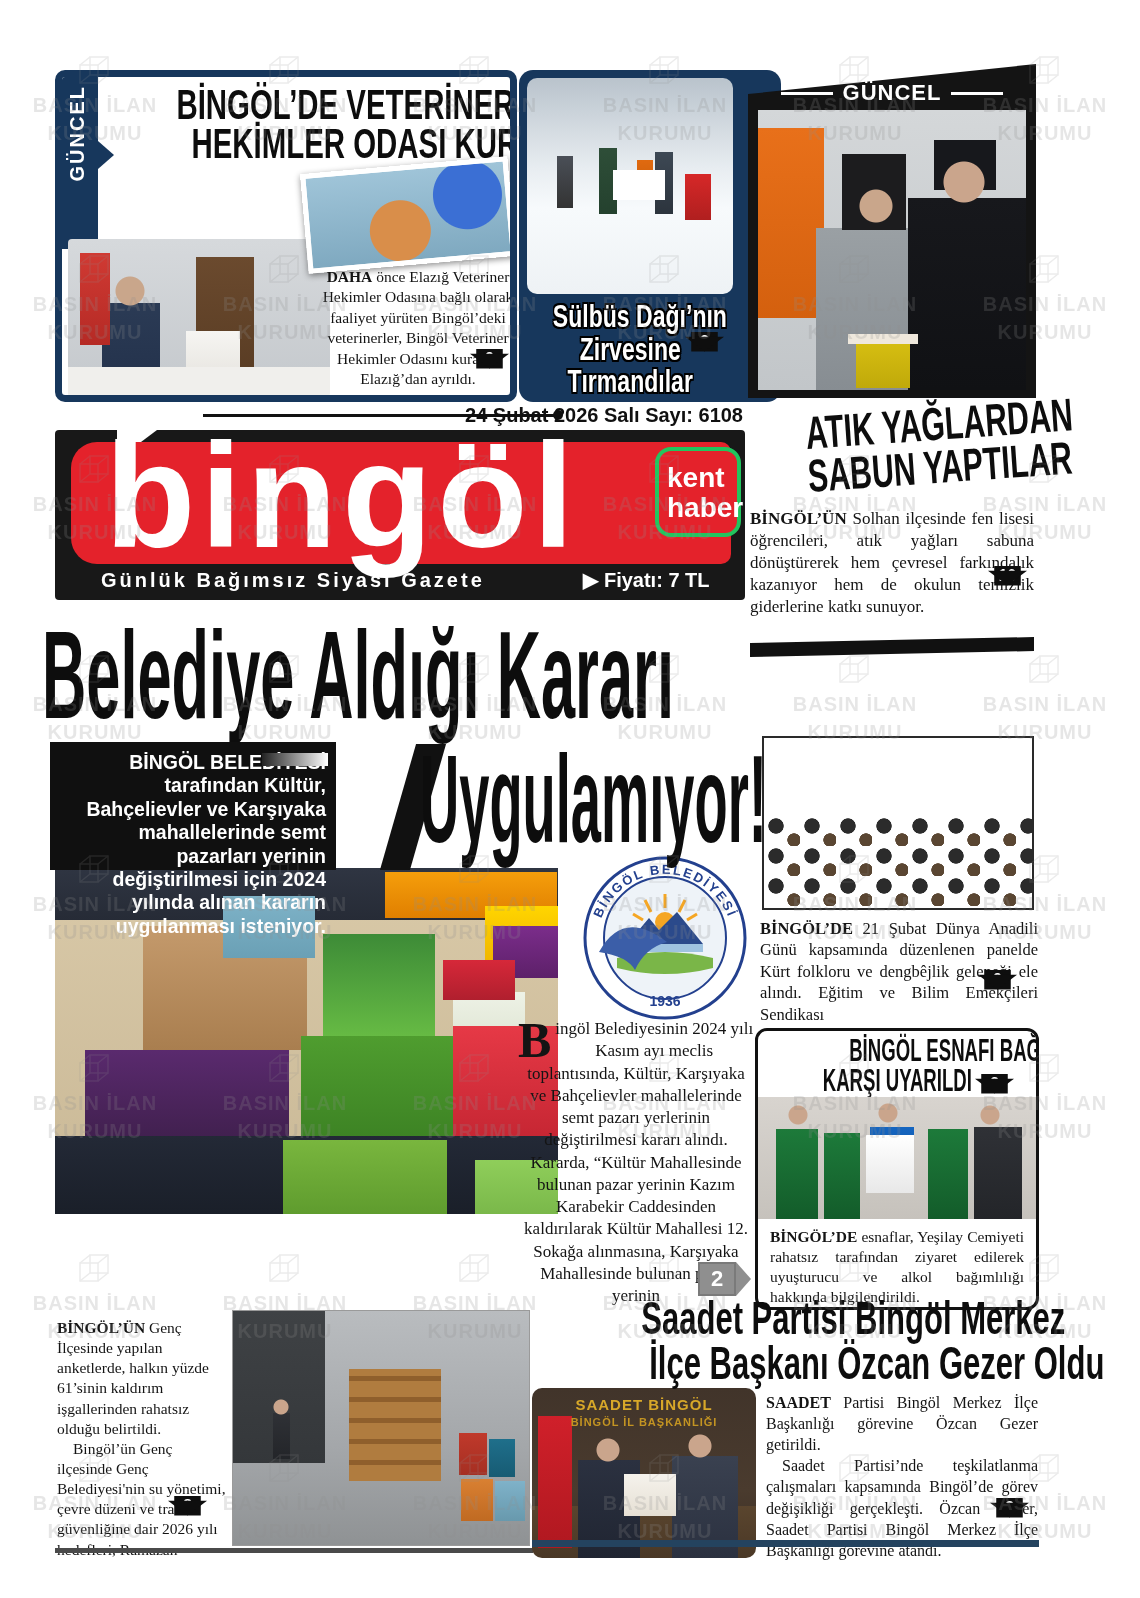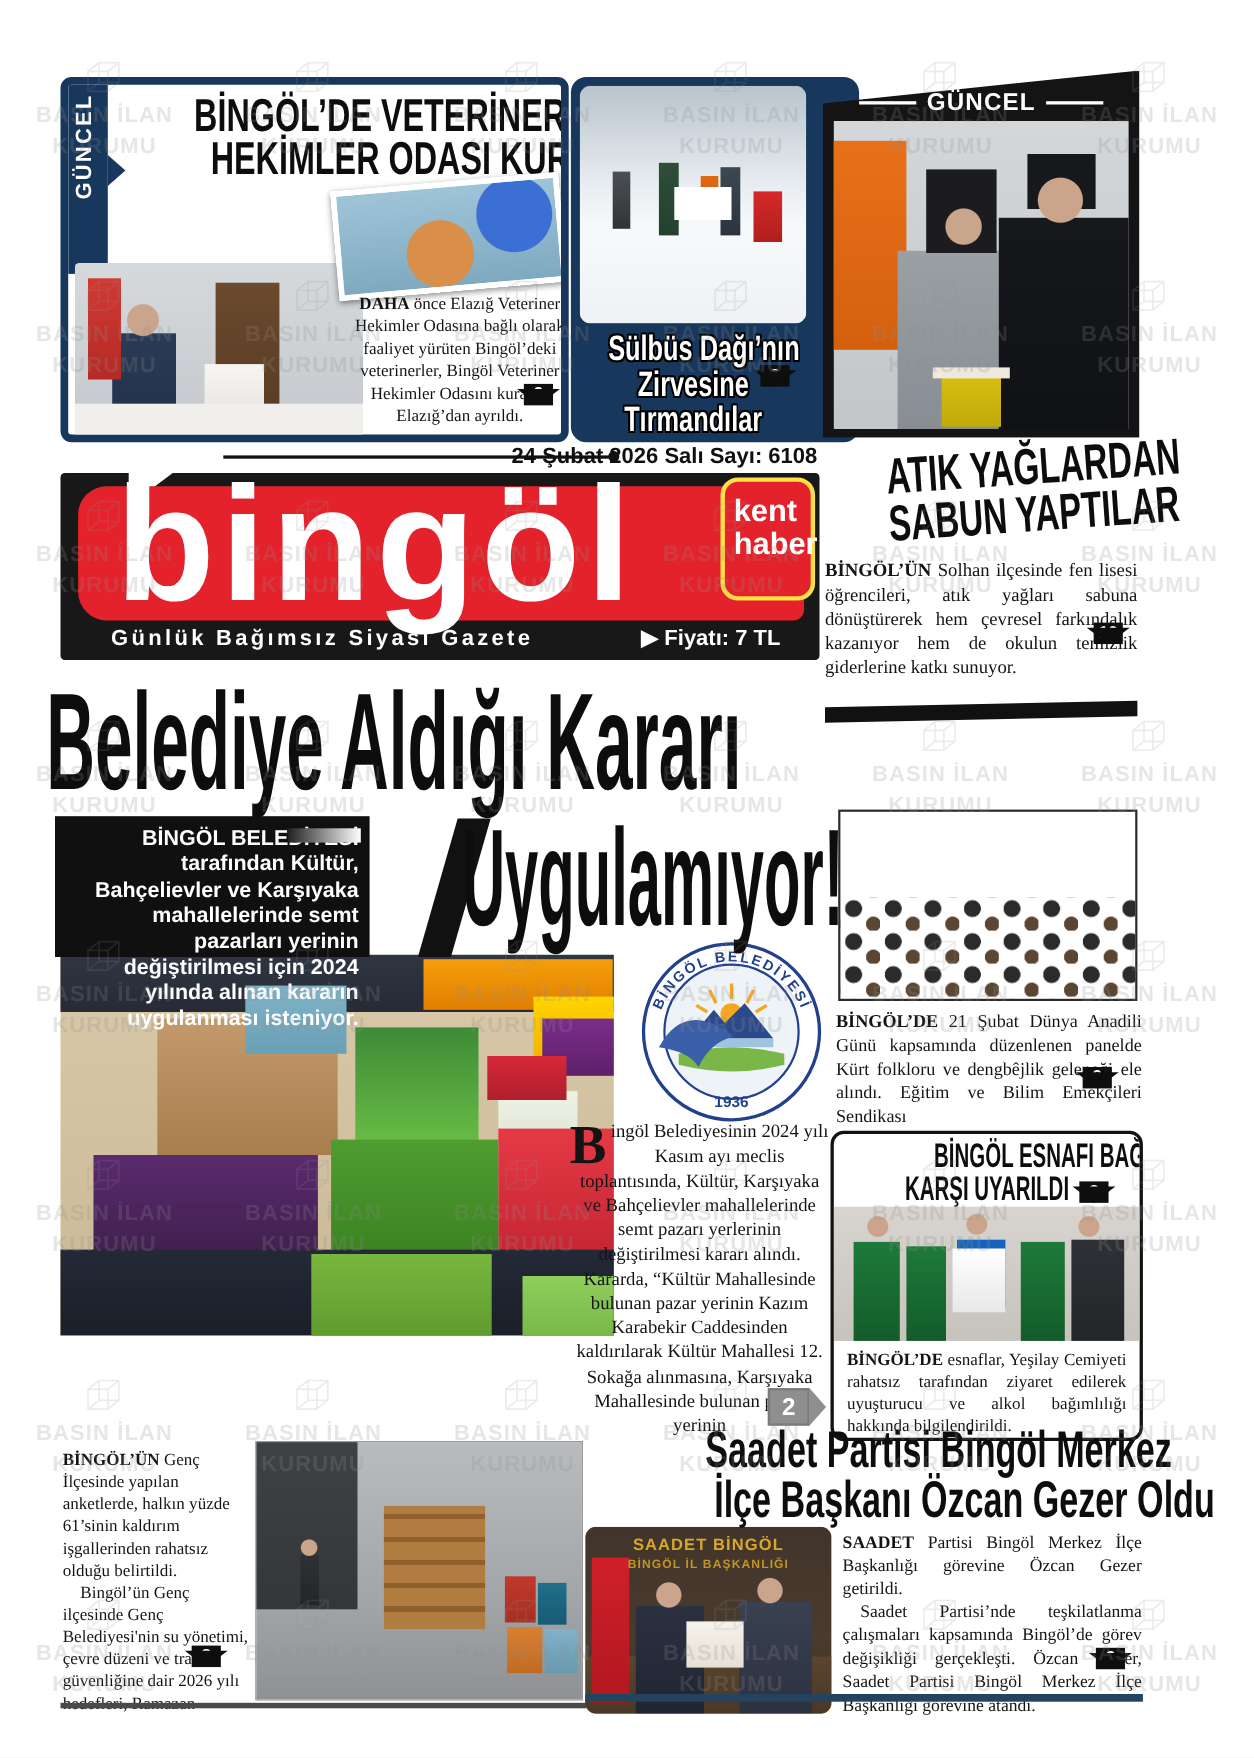--- a/index.html
+++ b/index.html
@@ -112,22 +112,22 @@
   .date-row .line { position:absolute; left:148px; top:10px; width:352px; border-top:3px solid #111; }
   .date-row .dot { position:absolute; left:498px; top:6px; width:10px; height:10px; border-radius:50%; background:#111; }
   .date-row .date { position:absolute; right:2px; top:0; font-weight:bold; font-size:20px; color:#101010; }
   .mast-black { position:absolute; left:0; top:26px; width:690px; height:170px; background:#181818; border-radius:4px; }
   .mast-black:before { content:""; position:absolute; left:62px; top:0; width:0; height:0;
       border-top:30px solid #fff; border-right:40px solid transparent; }
   .mast-red { position:absolute; left:16px; top:12px; width:660px; height:122px; background:#e4222b;
       border-radius:26px 10px 10px 26px; }
   .logo-text { position:absolute; left:34px; top:50%; transform:translateY(-55%); font-size:148px;
       font-weight:bold; color:#fff; letter-spacing:5px; line-height:1; }
-  .kent-badge { position:absolute; left:600px; top:4px; width:86px; height:112px; background:#e4222b;
-      border:4px solid #fde047; border-radius:16px; color:#fff; font-weight:bold; font-size:28px;
+  .kent-badge { position:absolute; left:600px; top:17px; width:86px; height:90px; background:#e4222b;
+      border:4px solid #22c55e; border-radius:16px; color:#fff; font-weight:bold; font-size:28px;
       line-height:1.08; padding:12px 0 0 8px; }
   .mast-slogan { position:absolute; left:46px; bottom:8px; color:#fff; font-weight:bold; font-size:20px;
       letter-spacing:3px; }
   .mast-price { position:absolute; left:528px; bottom:8px; color:#fff; font-weight:bold; font-size:20px; }
 
   
   .main-h1 { left:42px; top:612px; font-size:118px; line-height:1; z-index:3; }
   .main-h2 { left:420px; top:736px; font-size:118px; line-height:1; z-index:3; }
   .main-slash { left:398px; top:744px; width:30px; height:126px; background:#111;
       transform:skewX(-16deg); z-index:2; }

